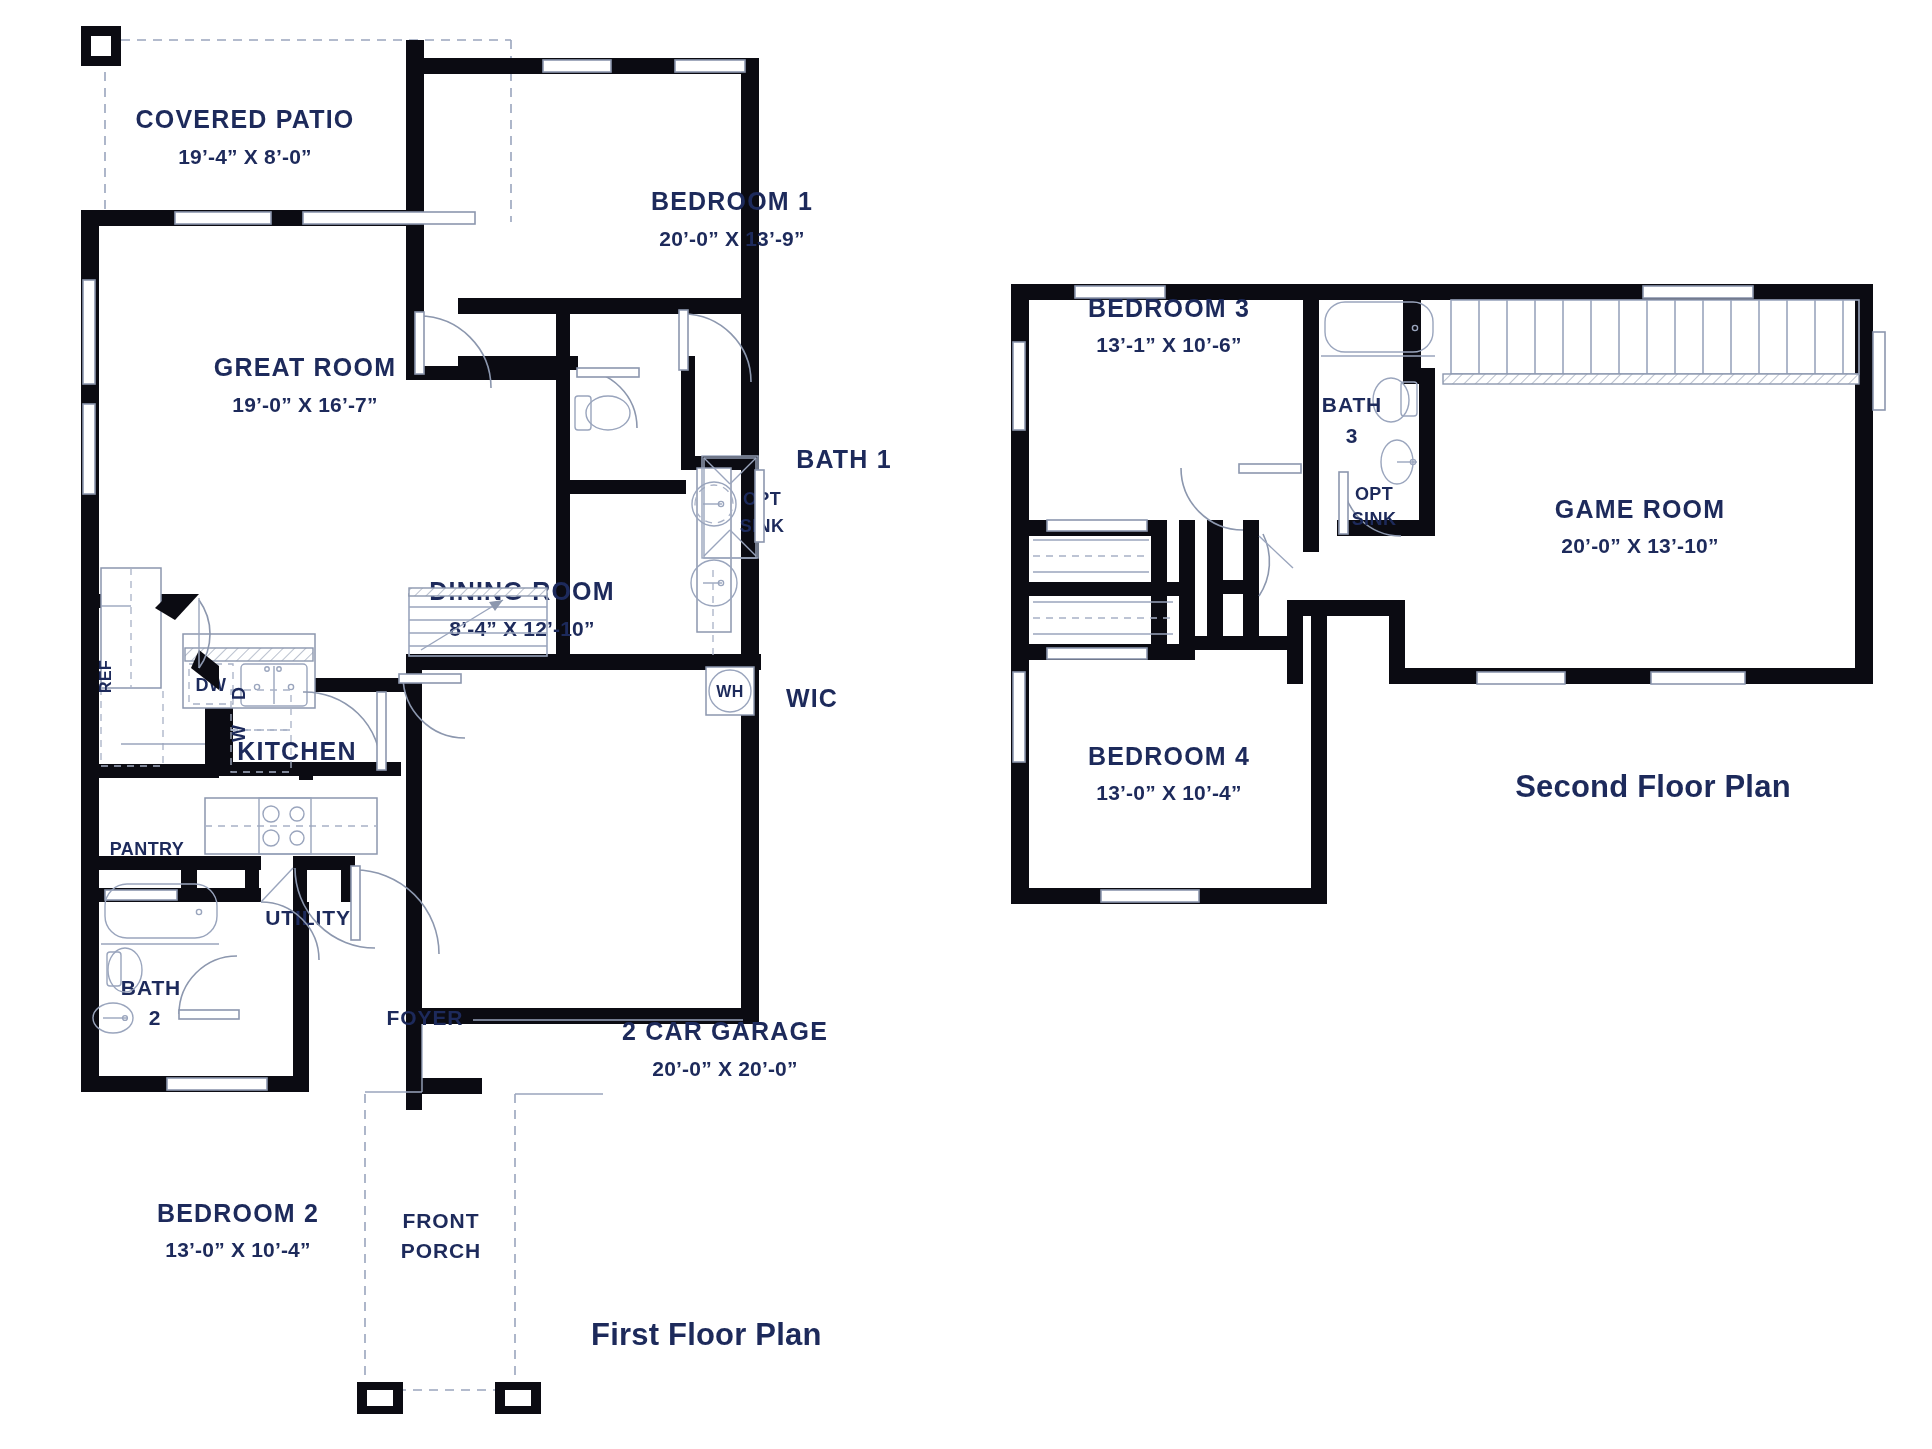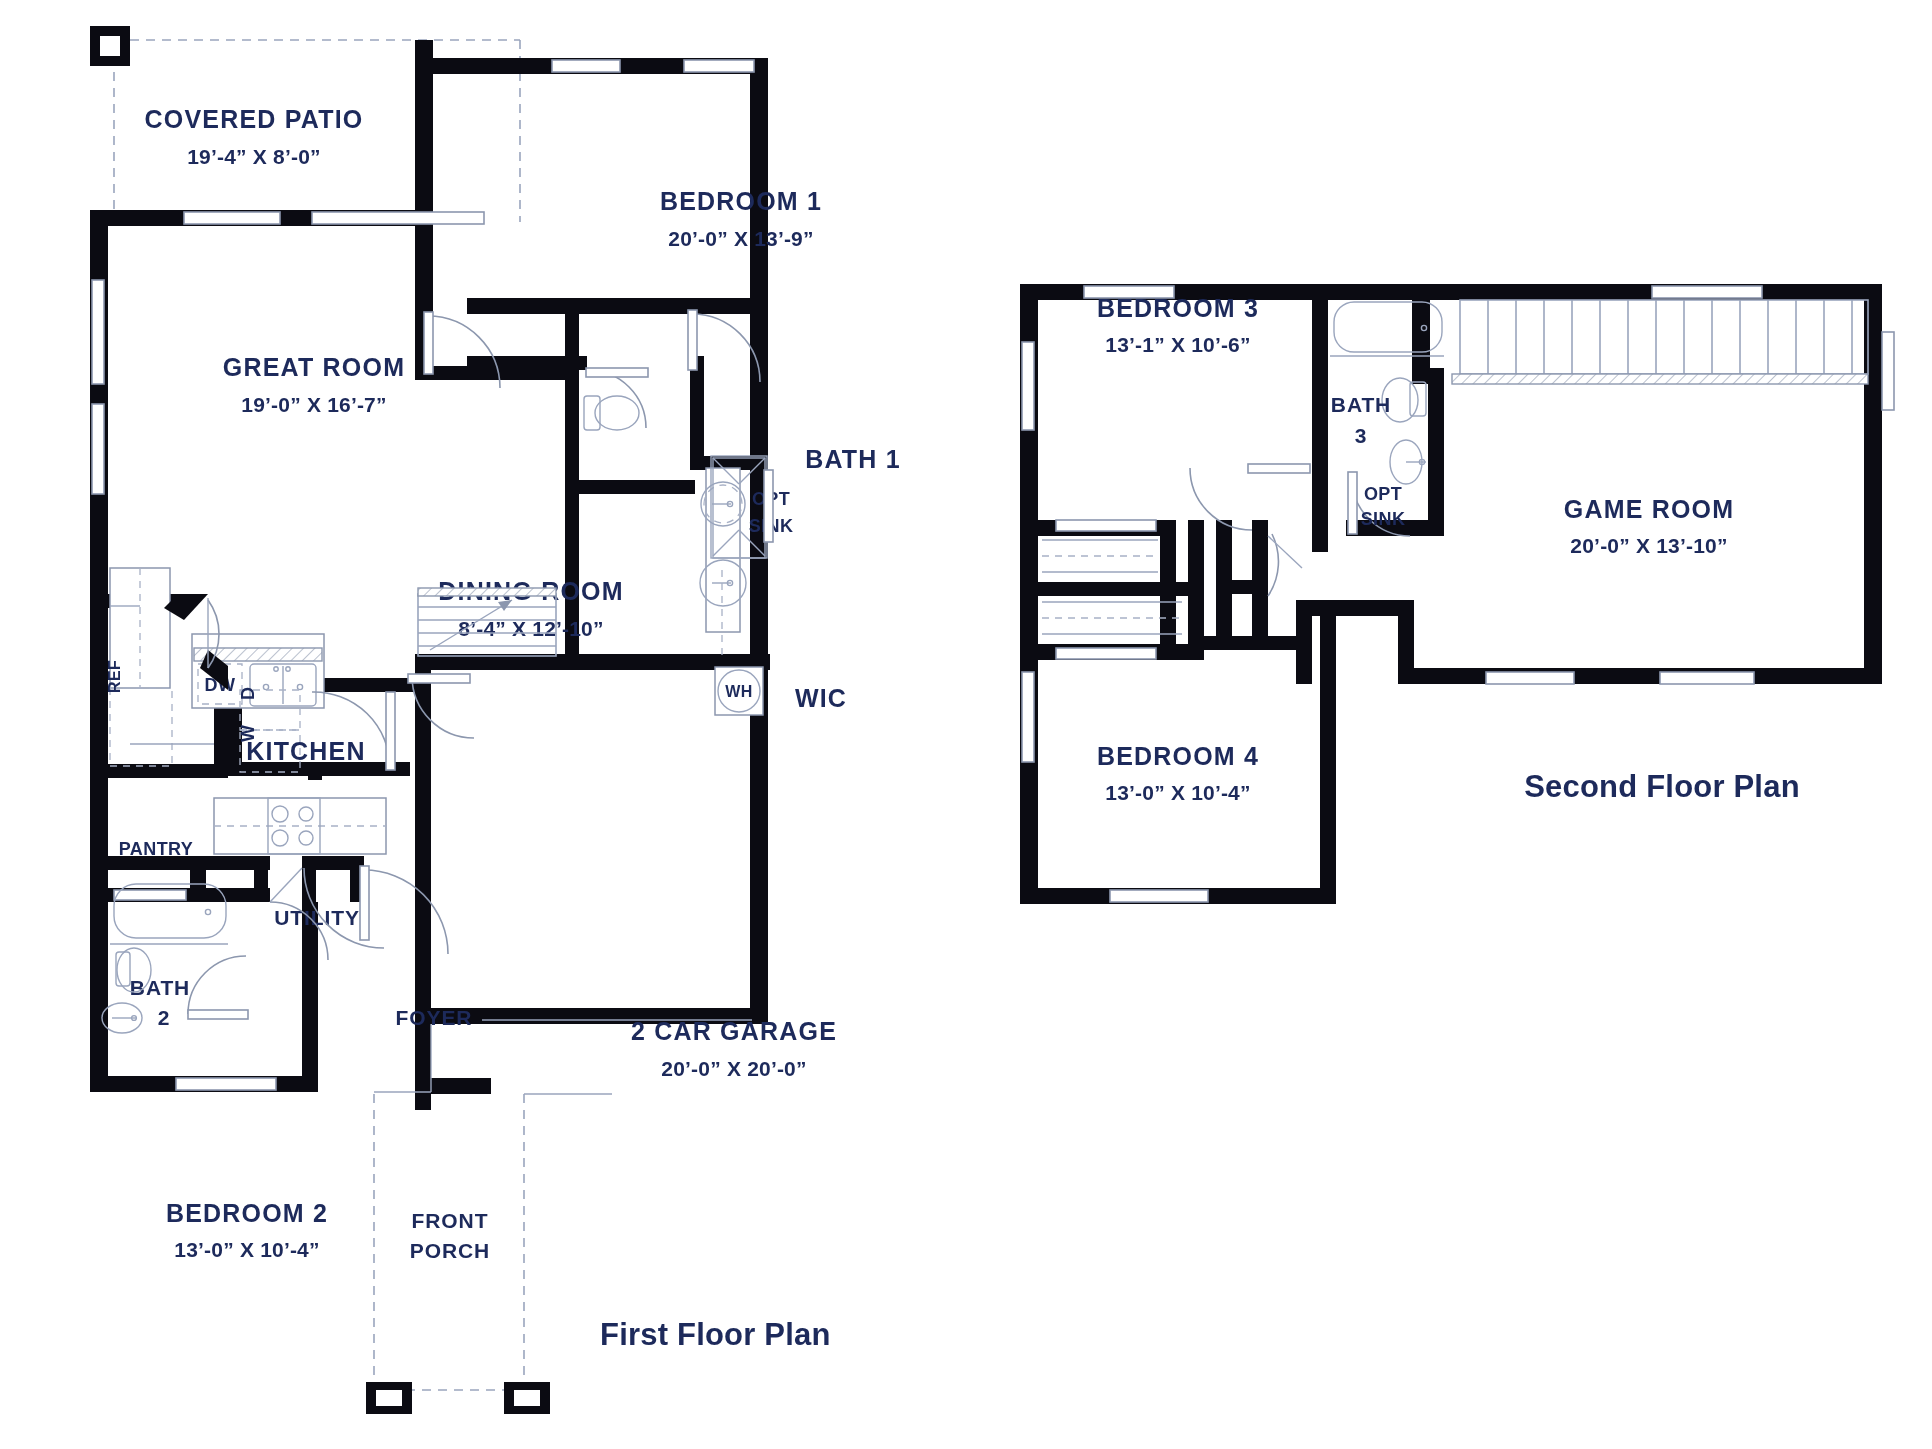--- a/index.html
+++ b/index.html
@@ -9,21 +9,21 @@
   }
   body {
     width: 1932px;
     height: 1449px;
     font-family: "Liberation Sans", sans-serif;
     overflow: hidden;
     position: relative;
   }
   #plan-root {
     position: absolute;
-    left: 12px; top: 0;
+    left: 3px; top: 0;
     width: 1796px;
     height: 1449px;
     border-radius: 14px;
   }
   svg { display: block; }
 
   .wall      { fill: #0b0b12; }
   .fixture-l { fill: none; stroke: #9aa5bd; stroke-width: 1.4; }
   .dash      { fill: none; stroke: #9aa5bd; stroke-width: 1.6; stroke-dasharray: 9 7; }
   .dash-fine { fill: none; stroke: #a8b1c6; stroke-width: 1.3; stroke-dasharray: 7 6; }

